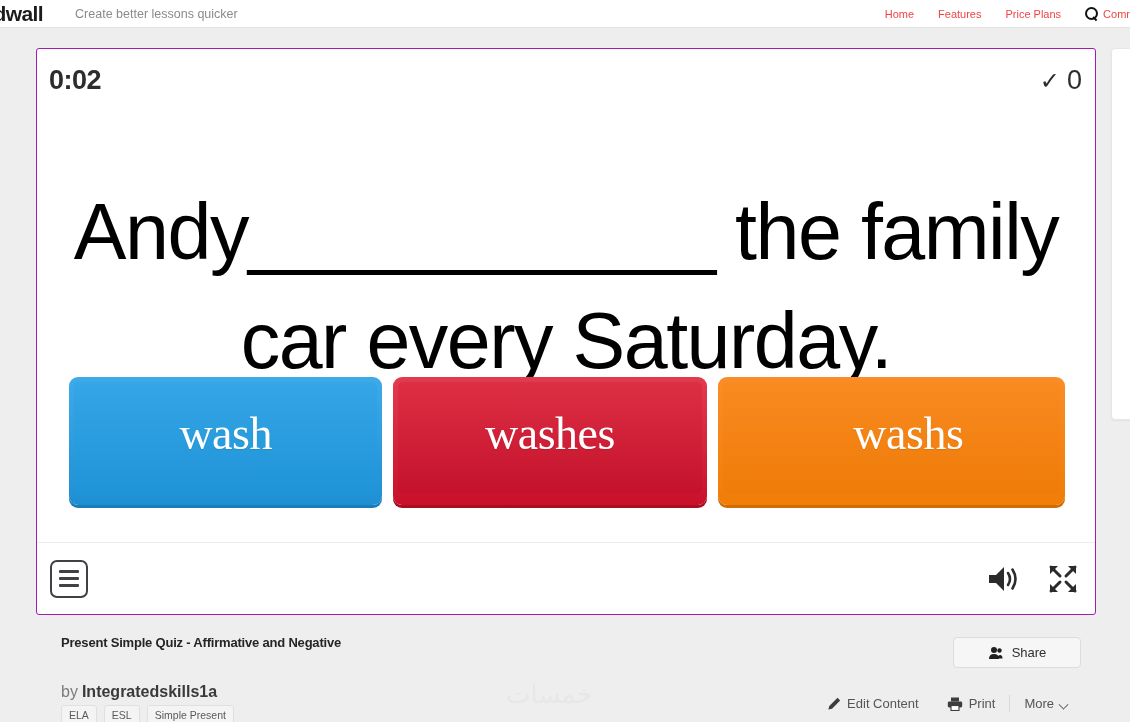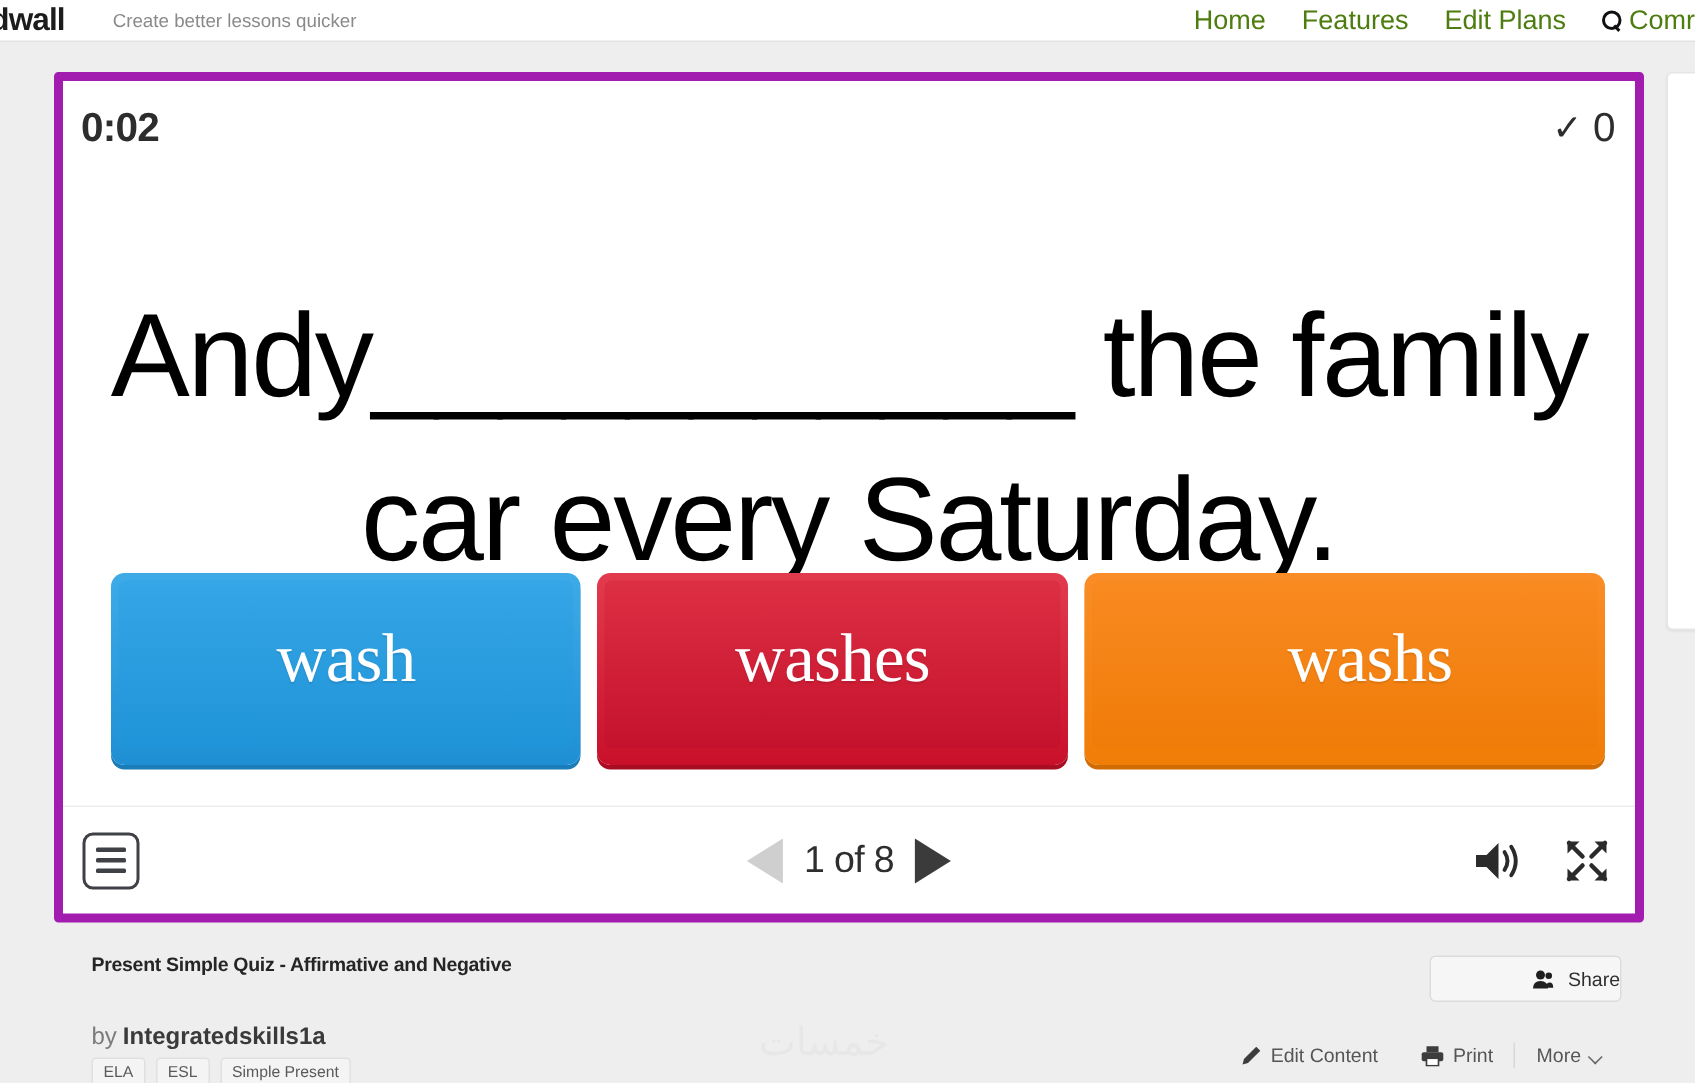--- a/index.html
+++ b/index.html
@@ -27,21 +27,21 @@
   }
   #brand-tagline {
     font-size: 12.5px; color: #8a8a8a;
     margin-left: 32px; white-space: nowrap;
   }
   #main-nav {
     margin-left: auto; display: flex; align-items: center;
     gap: 24px; padding-right: 0px; white-space: nowrap;
   }
   .nav-link {
-    font-size: 18px; color: #4d7c0f; text-decoration: none;
+    font-size: 11px; color: #ef4444; text-decoration: none;
     white-space: nowrap;
   }
   #nav-community { display: flex; align-items: center; gap: 5px; }
   .search-glyph { display: inline-block; width: 13px; height: 13px; position: relative; }
   .search-glyph::before {
     content: ""; position: absolute; left: 0; top: 0;
     width: 9px; height: 9px; border: 2px solid #111; border-radius: 50%;
   }
   .search-glyph::after {
     content: ""; position: absolute; left: 8px; top: 9px;
@@ -57,21 +57,21 @@
     border: 1px solid #e6e6e6;
     border-radius: 4px;
     box-shadow: 0 1px 2px rgba(0,0,0,0.05);
   }
 
   
   #game-card {
     position: absolute; left: 36px; top: 48px;
     width: 1060px; height: 567px;
     background: #ffffff;
-    border: 6px solid #a21caf;
+    border: 1px solid #a21caf;
     border-radius: 3px;
   }
 
   
   #status-row {
     position: absolute; left: 0; top: 0; width: 100%; height: 66px;
   }
   #timer {
     position: absolute; left: 12px; top: 16px;
     font-size: 27px; font-weight: 700; color: #2d2d2d;
@@ -197,21 +197,21 @@
   }
   #watermark {
     position: absolute; left: 470px; top: 52px;
     font-size: 26px; color: #e7e7e7; letter-spacing: 1px;
     direction: rtl; user-select: none;
   }
   #share-button {
     position: absolute; right: 15px; top: 10px;
     width: 128px; height: 31px;
     background: #f6f6f6; border: 1px solid #dcdcdc; border-radius: 4px;
-    display: flex; align-items: center; justify-content: flex-end; gap: 9px;
+    display: flex; align-items: center; justify-content: center; gap: 9px;
     cursor: pointer;
     font-size: 13px; color: #2f2f2f;
   }
   #action-links {
     position: absolute; right: 15px; top: 68px;
     display: flex; align-items: center; gap: 0px;
     font-size: 13px; color: #555;
   }
   .action-link { display: flex; align-items: flex-end; gap: 6px; cursor: pointer; padding: 0 14px; white-space: nowrap; }
   #action-divider { width: 1px; height: 17px; background: #d8d8d8; }
@@ -220,21 +220,21 @@
 </head>
 <body>
 
 <div id="site-header">
   <div id="brand-logo">rdwall</div>
   <div id="brand-tagline">Create better lessons quicker</div>
 
   <nav id="main-nav">
     <a class="nav-link" href="#">Home</a>
     <a class="nav-link" href="#">Features</a>
-    <a class="nav-link" href="#">Edit Plans</a>
+    <a class="nav-link" href="#">Price Plans</a>
     <a class="nav-link" id="nav-community" href="#">
       <span class="search-glyph"></span>
       <span>Comr</span>
     </a>
   </nav>
 </div>
 
 <div id="right-panel"></div>
 
 <div id="game-card">
@@ -267,25 +267,20 @@
   </div>
 
   <div id="control-bar">
 
     <div id="menu-button">
       <span></span>
       <span></span>
       <span></span>
     </div>
 
-    <div id="page-nav">
-      <div class="tri" id="prev-arrow"></div>
-      <div id="page-indicator">1 of 8</div>
-      <div class="tri" id="next-arrow"></div>
-    </div>
 
     <div id="control-right">
       <div class="ctrl-icon">
         <svg width="34" height="30" viewBox="0 0 34 30">
           <polygon points="2,11 9,11 17,3 17,27 9,19 2,19" fill="#2b2b2b"></polygon>
           <path d="M21 9 Q25 15 21 21" stroke="#2b2b2b" stroke-width="2.6" fill="none" stroke-linecap="round"></path>
           <path d="M25.5 5.5 Q31.5 15 25.5 24.5" stroke="#2b2b2b" stroke-width="2.6" fill="none" stroke-linecap="round"></path>
         </svg>
       </div>
       <div class="ctrl-icon">

